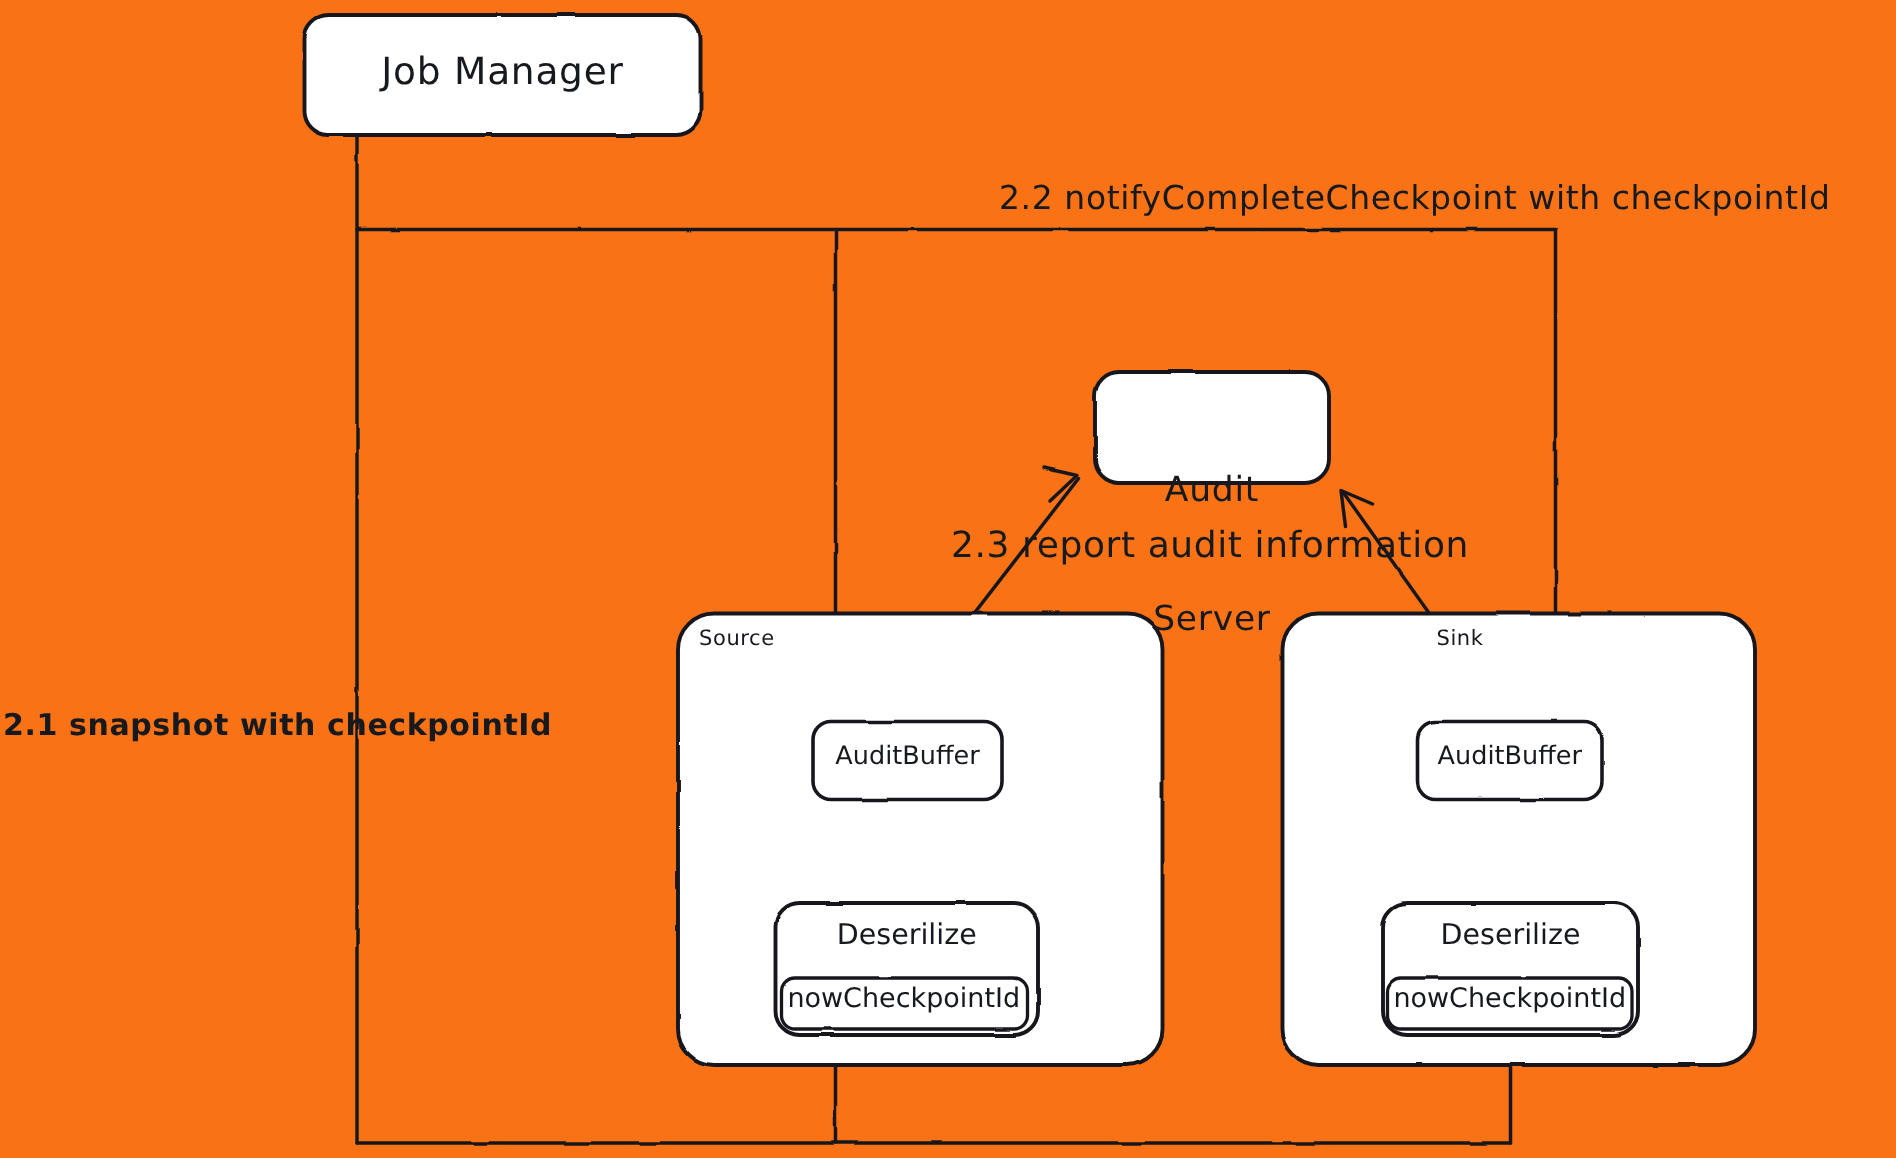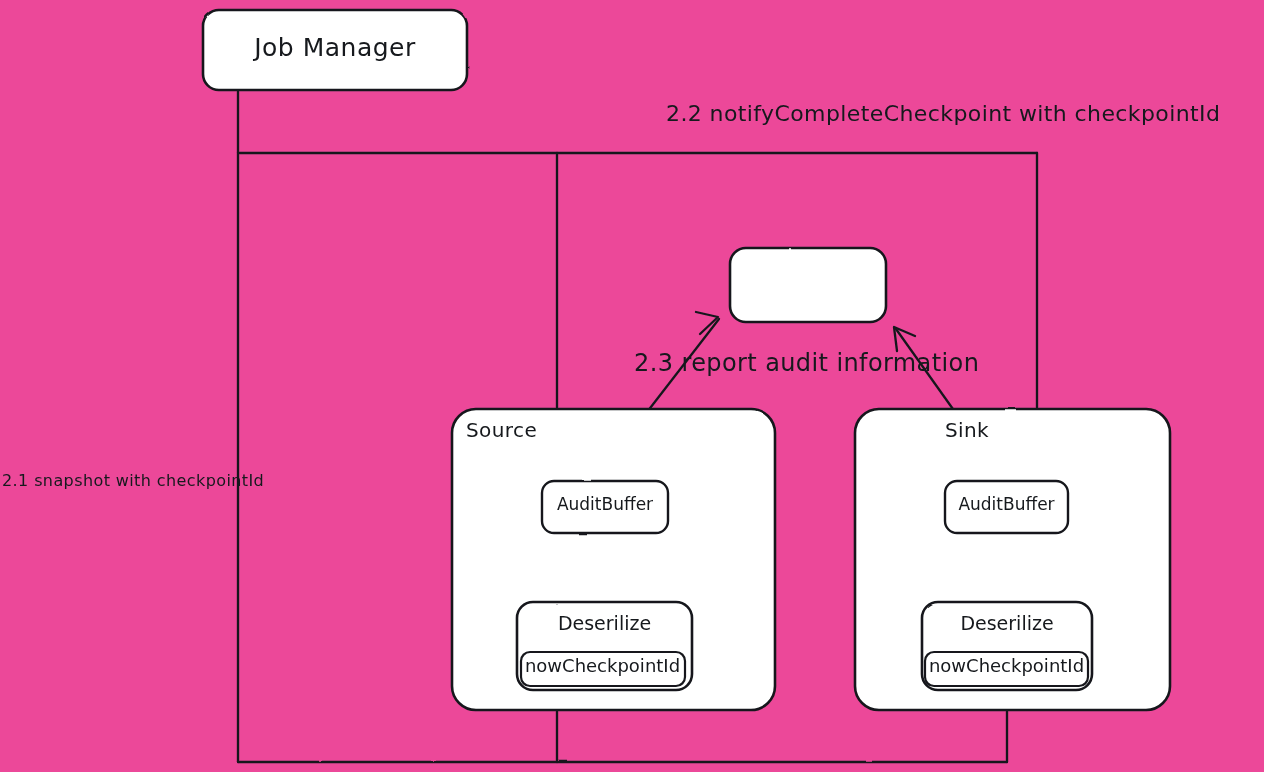--- a/index.html
+++ b/index.html
@@ -8,21 +8,21 @@
     padding: 0;
     background: #ffffff;
   }
   body {
     font-family: "DejaVu Sans", sans-serif;
   }
   #canvas {
     position: relative;
     width: 1264px;
     height: 772px;
-    background: #ec4899;
+    background: #f97316;
     overflow: hidden;
   }
   #sketch {
     position: absolute;
     left: 0;
     top: 0;
     width: 1264px;
     height: 772px;
   }
   .node-label {
@@ -43,32 +43,32 @@
   }
   .t-jobmanager {
     left: 203px; top: 32px; width: 264px;
     font-size: 25px; letter-spacing: 0.5px;
   }
   .t-auditserver {
     left: 730px; top: 255px; width: 156px;
     font-size: 23px; letter-spacing: 0.5px;
   }
   .t-group {
-    font-size: 20px; letter-spacing: 0.4px; text-align: left;
+    font-size: 14px; letter-spacing: 0.4px; text-align: left;
   }
   .t-source { left: 466px; top: 418px; width: 120px; }
   .t-sink   { left: 869px; top: 418px; width: 120px; text-align: right; }
   .t-auditbuffer-source { left: 542px; top: 494px; width: 126px; font-size: 17px; }
   .t-auditbuffer-sink   { left: 945px; top: 494px; width: 123px; font-size: 17px; }
   .t-deser-source { left: 517px; top: 612px; width: 175px; font-size: 19px; }
   .t-deser-sink   { left: 922px; top: 612px; width: 170px; font-size: 19px; }
   .t-now-source { left: 520px; top: 655px; width: 165px; font-size: 18px; }
   .t-now-sink   { left: 924px; top: 655px; width: 165px; font-size: 18px; }
-  .t-lbl21 { left: 2px;   top: 471px; font-size: 16px; letter-spacing: 0.4px; }
-  .t-lbl22 { left: 666px; top: 101px; font-size: 22px; letter-spacing: 0.4px; }
+  .t-lbl21 { left: 2px;   top: 471px; font-size: 20px; letter-spacing: 0.4px; font-weight: bold; }
+  .t-lbl22 { left: 666px; top: 120px; font-size: 22px; letter-spacing: 0.4px; }
   .t-lbl23 { left: 634px; top: 349px; font-size: 24px; letter-spacing: 0.4px; }
 </style>
 </head>
 <body>
 
 <div id="canvas">
 
   <svg id="sketch" viewBox="0 0 1264 772" xmlns="http://www.w3.org/2000/svg">
     <defs>
       <filter id="rough" x="-6%" y="-20%" width="112%" height="140%">
@@ -136,20 +136,24 @@
       </g>
       <g stroke-width="2.2">
         <rect x="925" y="652" width="163" height="34" rx="9" ry="9" fill="#ffffff"></rect>
       </g>
 
     </g>
   </svg>
 
   <div class="node-label t-jobmanager">Job Manager</div>
 
+  <div class="node-label t-auditserver">
+    <div>Audit</div>
+    <div>Server</div>
+  </div>
 
   <div class="node-label t-group t-source">Source</div>
 
   <div class="node-label t-group t-sink">Sink</div>
 
   <div class="node-label t-auditbuffer-source">AuditBuffer</div>
 
   <div class="node-label t-auditbuffer-sink">AuditBuffer</div>
 
   <div class="node-label t-deser-source">Deserilize</div>

